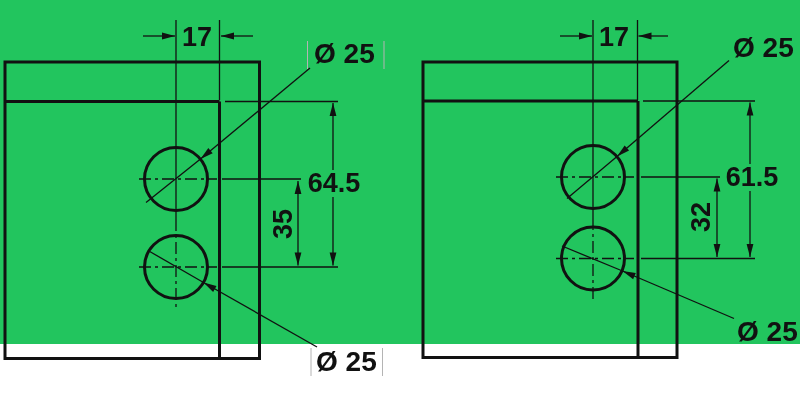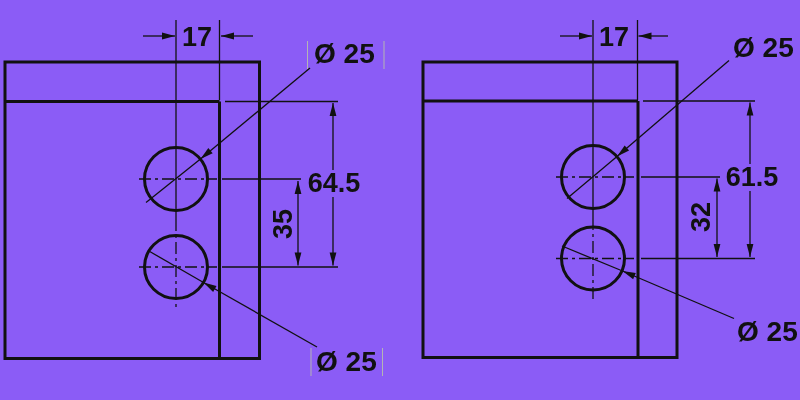--- a/index.html
+++ b/index.html
@@ -6,22 +6,22 @@
     margin: 0;
     padding: 0;
     background: #ffffff;
     width: 800px;
     height: 400px;
     overflow: hidden;
     font-family: "Liberation Sans", sans-serif;
   }
   .canvas-wrap {
     width: 800px;
-    height: 400px;
-    background: #8b5cf6;
+    height: 344px;
+    background: #22c55e;
   }
   svg text {
     font-family: "Liberation Sans", sans-serif;
     font-weight: bold;
     fill: #111111;
   }
   .dim-text  { font-size: 27px; }
   .dia-text  { font-size: 28px; }
   .thick { stroke: #111111; stroke-width: 3;   fill: none; }
   .thin  { stroke: #111111; stroke-width: 1.3; fill: none; }

